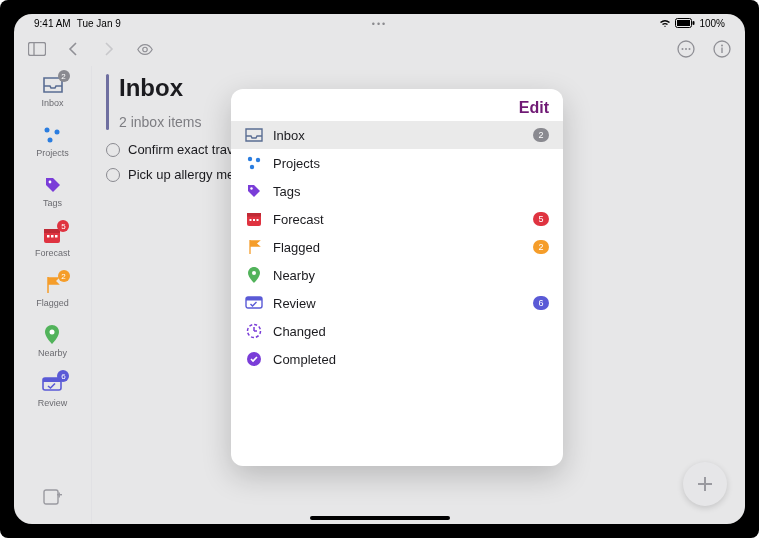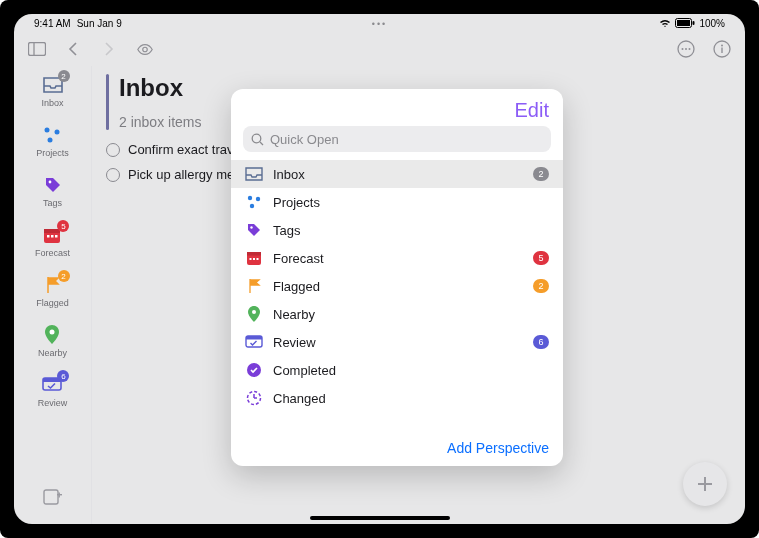--- a/index.html
+++ b/index.html
@@ -33,21 +33,21 @@
   .title-bar { width: 3px; background: #6f6fa0; align-self: stretch; border-radius: 2px; }
   .page-title { font-size: 24px; font-weight: 700; color: #1b1b1f; }
   .page-sub { font-size: 14px; color: #7d7d82; margin-top: 12px; }
   .tasks { margin-top: 12px; display: flex; flex-direction: column; gap: 10px; }
   .task { display: flex; align-items: center; gap: 8px; font-size: 13px; color: #1b1b1f; }
   .task-circle { width: 14px; height: 14px; border: 1.5px solid #8a8a90; border-radius: 50%; }
 
   
   .popover { position: absolute; left: 217px; top: 75px; width: 332px; height: 377px; background: #fff; border-radius: 12px; box-shadow: 0 10px 30px rgba(0,0,0,0.2); display: flex; flex-direction: column; z-index: 10; overflow: hidden; }
   .pop-header { display: flex; justify-content: flex-end; padding: 10px 14px 4px; }
-  .pop-edit { color: #8b5cf6; font-size: 20px; }
+  .pop-edit { color: #701a75; font-size: 16px; font-weight: bold; }
   .pop-search { margin: 0 12px 8px; background: #ececee; border-radius: 8px; height: 26px; display: flex; align-items: center; padding: 0 8px; gap: 6px; color: #8a8a8e; font-size: 13px; }
   .pop-list { flex: 1; overflow: auto; }
   .pop-item { display: flex; align-items: center; gap: 10px; padding: 5px 14px; font-size: 13px; color: #1b1b1f; position: relative; }
   .pop-item.selected { background: #eaeaea; }
   .pop-icon { width: 18px; height: 18px; display: flex; align-items: center; justify-content: center; }
   .pop-badge { margin-left: auto; font-size: 9px; color: #fff; border-radius: 8px; min-width: 16px; height: 14px; display: flex; align-items: center; justify-content: center; padding: 0 4px; }
   .pop-badge.grey { background: #8a8a90; }
   .pop-badge.red { background: #df3340; }
   .pop-badge.orange { background: #f59d2a; }
   .pop-badge.purple { background: #5a5ad6; }
@@ -63,21 +63,21 @@
 </head>
 <body>
 
 <div class="device">
   <div class="screen">
     <div class="overlay-dim"></div>
 
     <div class="statusbar">
       <div class="left">
         <span>9:41 AM</span>
-        <span>Sun Jan 9</span>
+        <span>Tue Jan 9</span>
       </div>
       <div class="dots">•••</div>
       <div class="right">
         <svg width="12" height="10" viewBox="0 0 12 10">
             <path d="M6 9 L7 8 A2 2 0 0 0 5 8 Z M3 6 A5 5 0 0 1 9 6 L8 7 A3.5 3.5 0 0 0 4 7 Z M1 4 A8 8 0 0 1 11 4 L10 5 A6.5 6.5 0 0 0 2 5 Z" fill="#000"></path>
           </svg>
         <svg width="20" height="10" viewBox="0 0 20 10">
             <rect x="0.5" y="0.5" width="16" height="9" rx="2" fill="none" stroke="#000"></rect>
             <rect x="2" y="2" width="13" height="6" fill="#000"></rect>
             <rect x="17.5" y="3" width="2" height="4" rx="1" fill="#000"></rect>
@@ -232,27 +232,20 @@
             <span>Pick up allergy medication</span>
           </div>
         </div>
       </div>
     </div>
 
     <div class="popover">
       <div class="pop-header">
         <span class="pop-edit">Edit</span>
       </div>
-      <div class="pop-search">
-        <svg width="13" height="13" viewBox="0 0 13 13">
-            <circle cx="5.5" cy="5.5" r="4.3" fill="none" stroke="#8a8a8e" stroke-width="1.3"></circle>
-            <line x1="9" y1="9" x2="12" y2="12" stroke="#8a8a8e" stroke-width="1.3"></line>
-          </svg>
-        <span>Quick Open</span>
-      </div>
       <div class="pop-list">
         <div class="pop-item selected">
           <span class="pop-icon">
               <svg width="18" height="14" viewBox="0 0 18 14">
                 <path d="M1 1 H17 V13 H1 Z M1 8 H6 L7 10 H11 L12 8 H17" fill="none" stroke="#5a6d92" stroke-width="1.4"></path>
               </svg>
             </span>
           <span>Inbox</span>
           <span class="pop-badge grey">2</span>
         </div>
@@ -313,38 +306,37 @@
                 <rect x="1" y="1" width="16" height="3.5" fill="#5a5ad6"></rect>
                 <polyline points="5.5,8 7.5,10 11.5,6" fill="none" stroke="#5a5ad6" stroke-width="1.4"></polyline>
               </svg>
             </span>
           <span>Review</span>
           <span class="pop-badge purple">6</span>
         </div>
         <div class="pop-item">
           <span class="pop-icon">
               <svg width="16" height="16" viewBox="0 0 16 16">
-                <circle cx="8" cy="8" r="7" fill="#7a3dd8"></circle>
-                <polyline points="5,8 7,10 11,6" fill="none" stroke="#fff" stroke-width="1.6"></polyline>
-              </svg>
-            </span>
-          <span>Completed</span>
-        </div>
-        <div class="pop-item">
-          <span class="pop-icon">
-              <svg width="16" height="16" viewBox="0 0 16 16">
                 <circle cx="8" cy="8" r="6.5" fill="none" stroke="#7a3dd8" stroke-width="1.5" stroke-dasharray="3 2"></circle>
                 <line x1="8" y1="8" x2="8" y2="4" stroke="#7a3dd8" stroke-width="1.5"></line>
                 <line x1="8" y1="8" x2="11" y2="8" stroke="#7a3dd8" stroke-width="1.5"></line>
               </svg>
             </span>
           <span>Changed</span>
         </div>
-      </div>
-      <div class="pop-footer">Add Perspective</div>
+        <div class="pop-item">
+          <span class="pop-icon">
+              <svg width="16" height="16" viewBox="0 0 16 16">
+                <circle cx="8" cy="8" r="7" fill="#7a3dd8"></circle>
+                <polyline points="5,8 7,10 11,6" fill="none" stroke="#fff" stroke-width="1.6"></polyline>
+              </svg>
+            </span>
+          <span>Completed</span>
+        </div>
+      </div>
     </div>
 
     <div class="fab">
       <svg width="20" height="20" viewBox="0 0 20 20">
           <line x1="10" y1="3" x2="10" y2="17" stroke="#9a9aa0" stroke-width="2"></line>
           <line x1="3" y1="10" x2="17" y2="10" stroke="#9a9aa0" stroke-width="2"></line>
         </svg>
     </div>
 
     <div class="home-indicator"></div>

